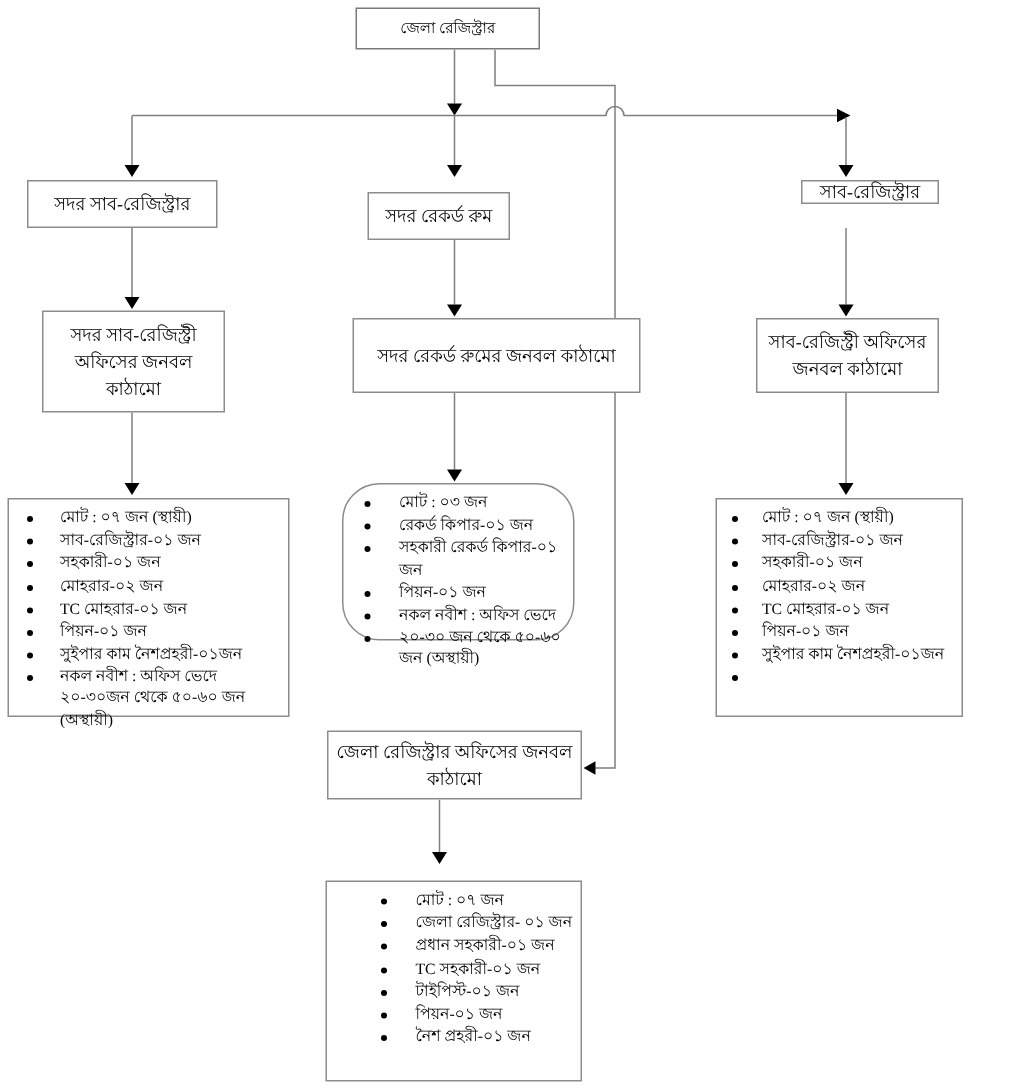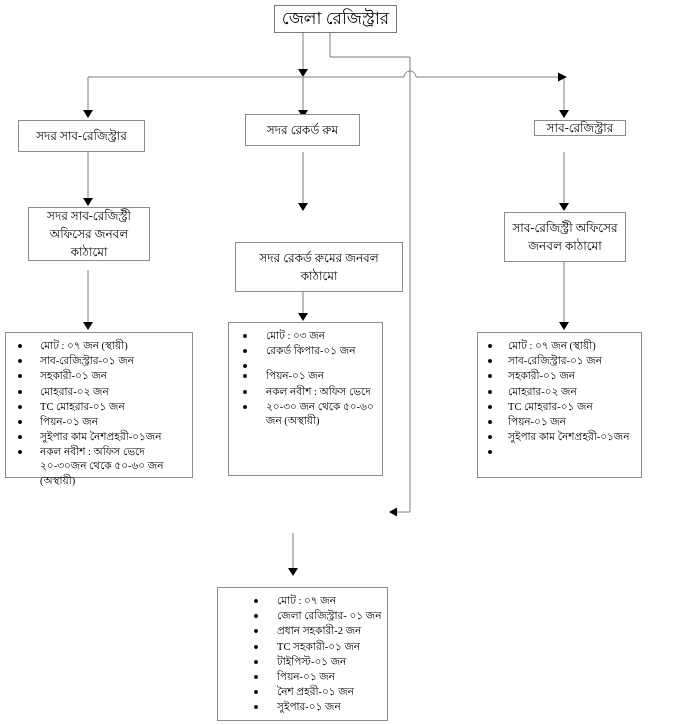--- a/index.html
+++ b/index.html
@@ -8,21 +8,21 @@
     font-family:"Liberation Serif","DejaVu Serif",serif;color:#000;
     overflow:hidden;
   }
   .connector-layer{position:absolute;left:0;top:0;z-index:1;}
   .node{
     position:absolute;z-index:2;box-sizing:border-box;
     border:1px solid #8c8c8c;background:#ffffff;
     display:flex;align-items:center;justify-content:center;
     text-align:center;font-size:12px;line-height:1.5;padding:2px 4px;
   }
-  .node.root{font-size:17px;border-color:#7a7a7a;margin-left:37px;}
+  .node.root{font-size:10px;border-color:#7a7a7a;}
   .listbox{
     position:absolute;z-index:2;box-sizing:border-box;
     border:1px solid #8c8c8c;background:#ffffff;
     font-size:10.5px;line-height:1.35;padding:6px 3px 3px 3px;
   }
   .li{display:flex;align-items:flex-start;margin-bottom:1px;}
   .li .bullet{
     flex:0 0 auto;width:4px;height:4px;border-radius:50%;
     background:#000;margin-top:5px;
   }
@@ -76,30 +76,31 @@
     <polygon points="559,322 569,322 564,330"></polygon>
 
     <line x1="293" y1="533" x2="293" y2="568"></line>
     <polygon points="288,568 298,568 293,576"></polygon>
   </svg>
 
   <div class="node root" style="left:237px;top:5px;width:123px;height:28px;">জেলা রেজিস্ট্রার</div>
 
   <div class="node" style="left:18px;top:120px;width:127px;height:32px;">সদর সাব-রেজিস্ট্রার</div>
 
-  <div class="node" style="left:245px;top:114px;width:115px;height:32px;">সদর রেকর্ড রুম</div>
+  <div class="node" style="left:245px;top:128px;width:95px;height:32px;">সদর রেকর্ড রুম</div>
 
   <div class="node" style="left:534px;top:120px;width:92px;height:16px;">সাব-রেজিস্ট্রার</div>
 
-  <div class="node" style="left:28px;top:207px;width:122px;height:54px;">সদর সাব-রেজিস্ট্রী অফিসের জনবল কাঠামো</div>
-
-  <div class="node" style="left:235px;top:212px;width:168px;height:50px;margin-top:30px;">সদর রেকর্ড রুমের জনবল কাঠামো</div>
+  <div class="node" style="left:28px;top:207px;width:122px;height:68px;">সদর সাব-রেজিস্ট্রী অফিসের জনবল কাঠামো</div>
+
+  <div class="node" style="left:235px;top:212px;width:192px;height:50px;">সদর রেকর্ড রুমের জনবল কাঠামো</div>
 
   <div class="node" style="left:504px;top:212px;width:122px;height:50px;">সাব-রেজিস্ট্রী অফিসের জনবল কাঠামো</div>
 
+  <div class="node" style="left:218px;top:487px;width:170px;height:46px;">জেলা রেজিস্ট্রার অফিসের জনবল কাঠামো</div>
 
   <div class="listbox indent-a" style="left:5px;top:332px;width:188px;height:146px;">
       <div class="li">
         <span class="bullet"></span>
         <span class="li-text">মোট : ০৭ জন (স্থায়ী)</span>
       </div>
       <div class="li">
         <span class="bullet"></span>
         <span class="li-text">সাব-রেজিস্ট্রার-০১ জন</span>
       </div>
@@ -122,31 +123,32 @@
       <div class="li">
         <span class="bullet"></span>
         <span class="li-text">সুইপার কাম নৈশপ্রহরী-০১জন</span>
       </div>
       <div class="li">
         <span class="bullet"></span>
         <span class="li-text">নকল নবীশ : অফিস ভেদে  ২০-৩০জন থেকে ৫০-৬০ জন (অস্থায়ী)</span>
       </div>
     </div>
 
-  <div class="listbox indent-b" style="left:228px;top:322px;width:155px;height:154px;">
+  <div class="listbox indent-b" style="left:228px;top:322px;width:155px;height:105px;border-radius:25px;">
       <div class="li">
         <span class="bullet"></span>
         <span class="li-text">মোট : ০৩ জন</span>
       </div>
       <div class="li">
         <span class="bullet"></span>
         <span class="li-text">রেকর্ড কিপার-০১ জন</span>
       </div>
       <div class="li">
         <span class="bullet"></span>
+        <span class="li-text">সহকারী রেকর্ড কিপার-০১ জন</span>
       </div>
       <div class="li">
         <span class="bullet"></span>
         <span class="li-text">পিয়ন-০১ জন</span>
       </div>
       <div class="li">
         <span class="bullet"></span>
         <span class="li-text">নকল নবীশ : অফিস ভেদে</span>
       </div>
       <div class="li">
@@ -193,37 +195,33 @@
       <div class="li">
         <span class="bullet"></span>
         <span class="li-text">মোট : ০৭ জন</span>
       </div>
       <div class="li">
         <span class="bullet"></span>
         <span class="li-text">জেলা রেজিস্ট্রার- ০১ জন</span>
       </div>
       <div class="li">
         <span class="bullet"></span>
-        <span class="li-text">প্রধান সহকারী-2 জন</span>
+        <span class="li-text">প্রধান সহকারী-০১ জন</span>
       </div>
       <div class="li">
         <span class="bullet"></span>
         <span class="li-text">TC সহকারী-০১ জন</span>
       </div>
       <div class="li">
         <span class="bullet"></span>
         <span class="li-text">টাইপিস্ট-০১ জন</span>
       </div>
       <div class="li">
         <span class="bullet"></span>
         <span class="li-text">পিয়ন-০১ জন</span>
       </div>
       <div class="li">
         <span class="bullet"></span>
         <span class="li-text">নৈশ প্রহরী-০১ জন</span>
       </div>
-      <div class="li">
-        <span class="bullet"></span>
-        <span class="li-text">সুইপার-০১ জন</span>
-      </div>
     </div>
 
 </div>
 
 </body></html>

